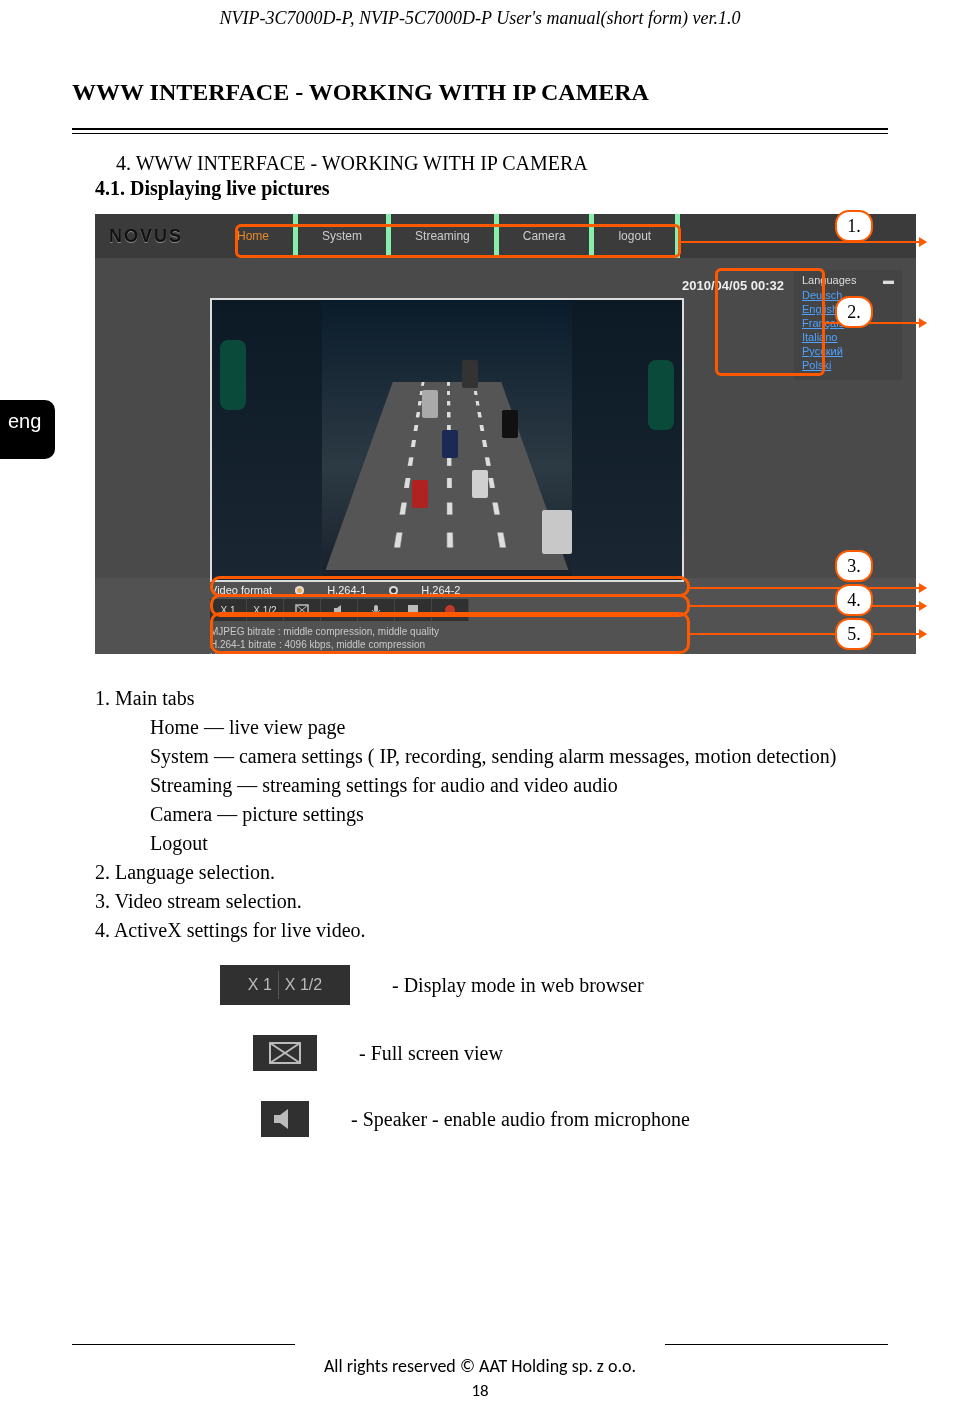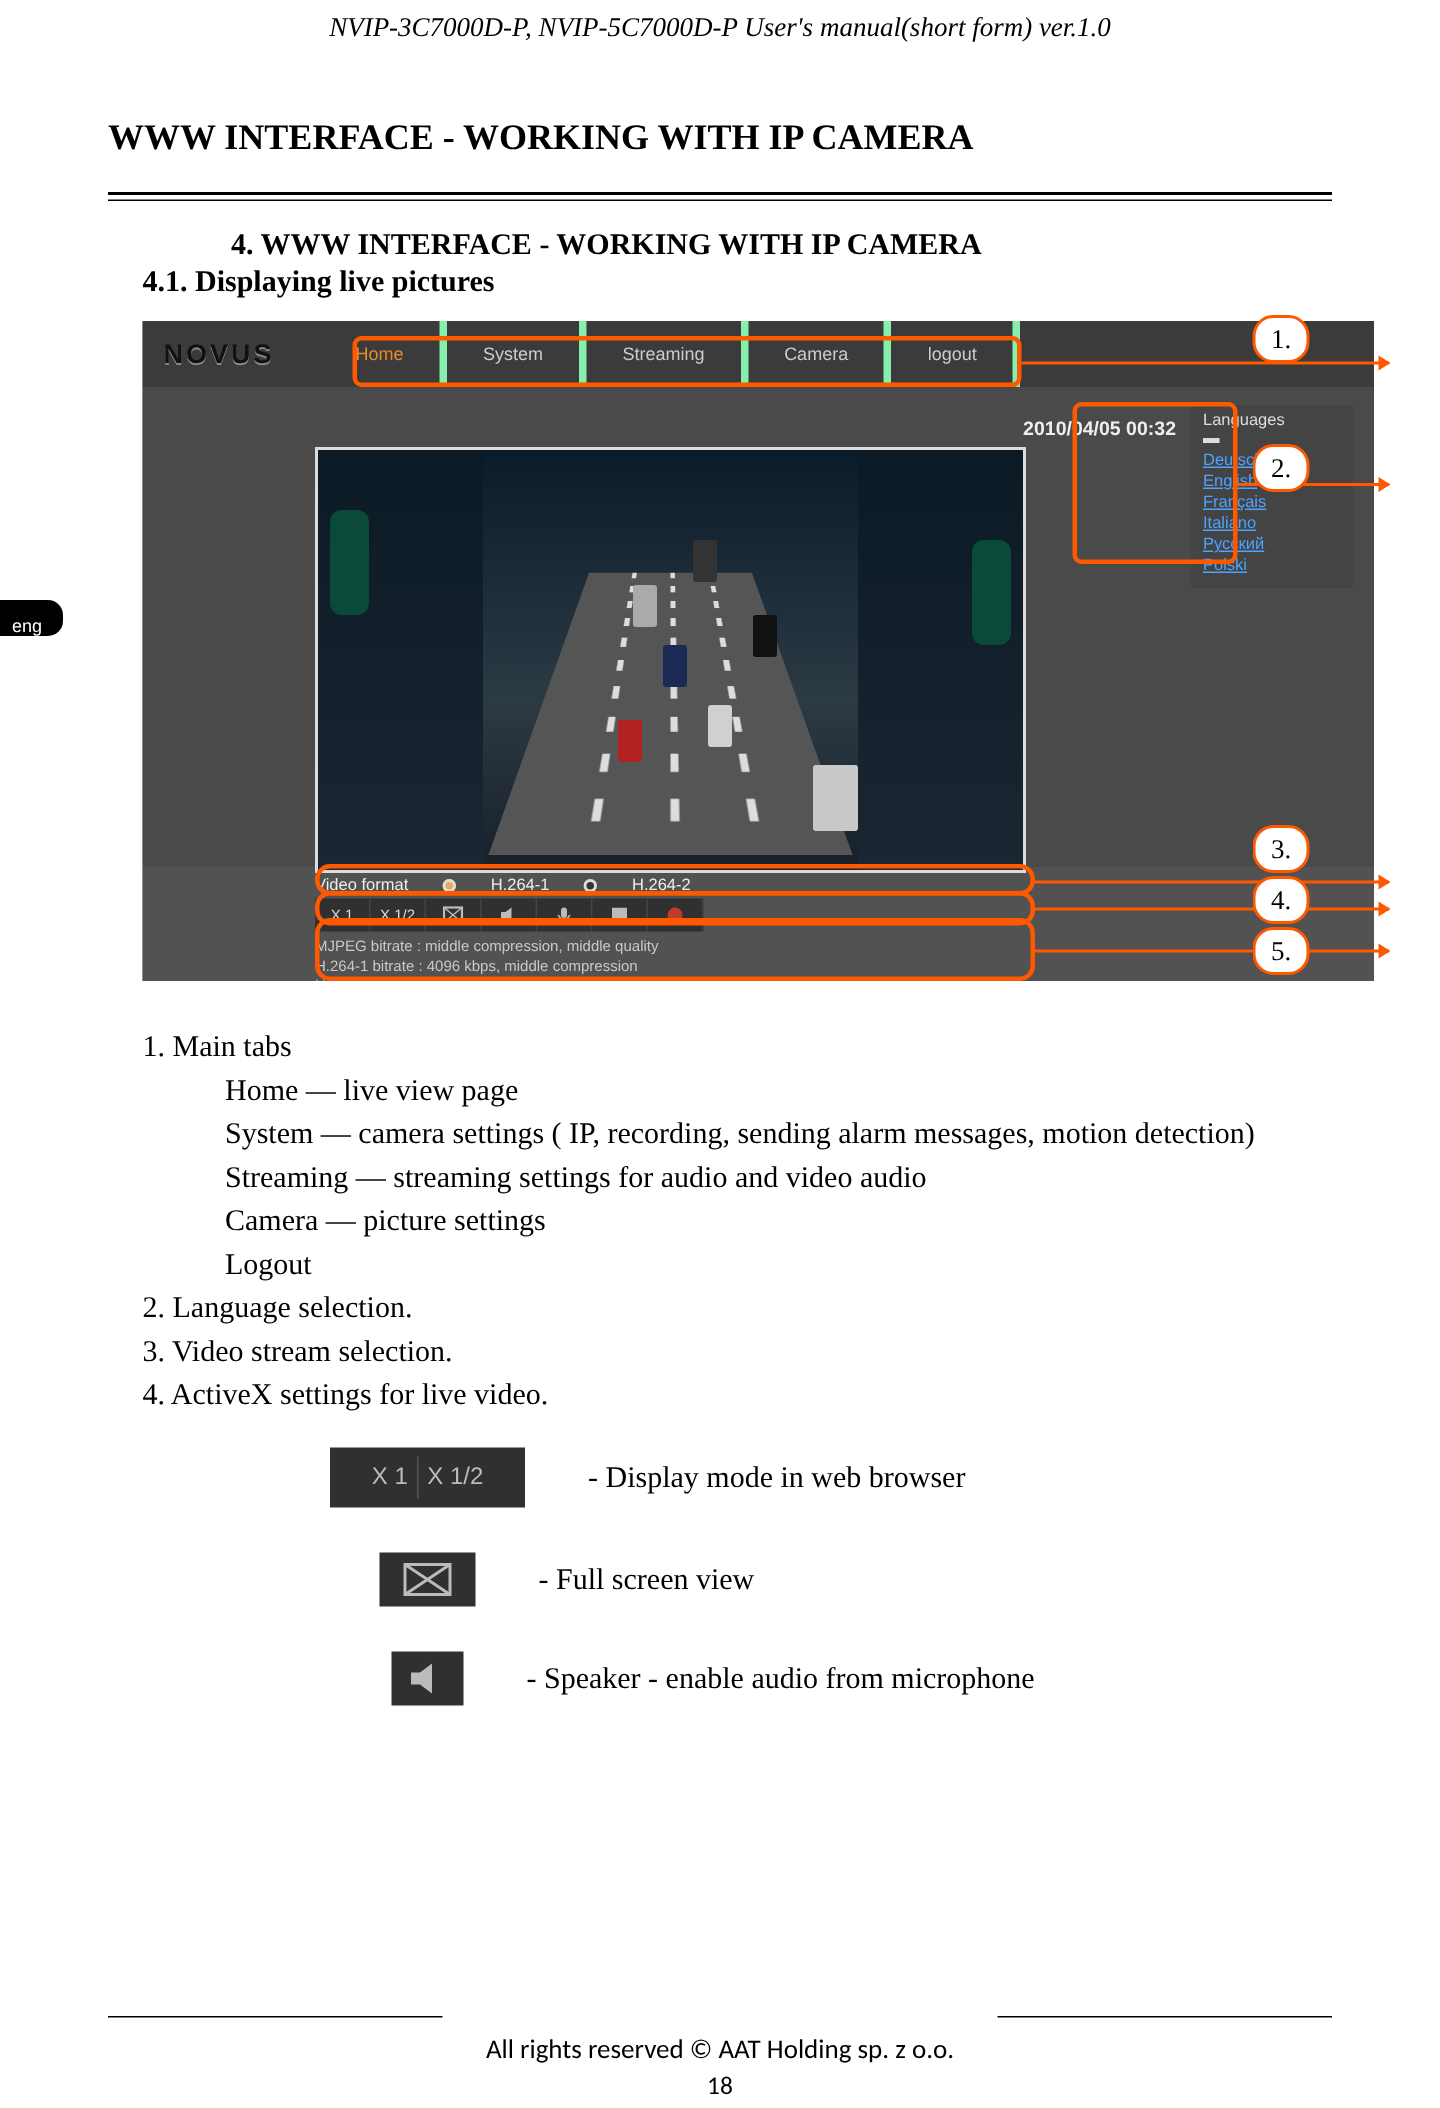--- a/index.html
+++ b/index.html
@@ -31,22 +31,21 @@
   .title-rule {
     margin: 0 72px 0 72px;
     border: 0;
     border-top: 2px solid #000;
     border-bottom: 1px solid #000;
     height: 3px;
   }
   .subhead {
     padding: 18px 0 0 116px;
     font-size: 20px;
-    font-weight: bold;
-    margin-left: 38px;
+    font-weight: normal;
   }
   .subhead2 {
     padding: 2px 0 14px 95px;
     font-size: 20px;
     font-weight: bold;
   }
   .screenshot-wrap {
     position: relative;
     margin-left: 95px;
     width: 821px;
@@ -113,21 +112,20 @@
     background: #444;
     border-radius: 2px;
     padding: 4px 8px 8px 8px;
   }
   .lang-title {
     color: #ddd;
     font-size: 11px;
     margin-bottom: 2px;
     display: flex;
     justify-content: space-between;
-    flex-direction: column;
   }
   .lang-item {
     color: #4da3ff;
     font-size: 11px;
     text-decoration: underline;
     padding: 1px 0;
   }
   .video-box {
     position: absolute;
     left: 115px;
@@ -206,21 +204,21 @@
     display:flex; align-items:center; justify-content:center;
   }
   .nb1{ left:835px; top:210px;}
   .nb2{ left:835px; top:296px;}
   .nb3{ left:835px; top:550px;}
   .nb4{ left:835px; top:584px;}
   .nb5{ left:835px; top:618px;}
 
   .eng-tab {
     position:absolute; left:0; top:400px; background:#000; color:#fff;
-    font-family:Arial,sans-serif; font-size:12px; padding:10px 14px 0 8px;
+    font-family:Arial,sans-serif; font-size:20px; padding:10px 14px 26px 8px;
     border-top-right-radius:10px; border-bottom-right-radius:10px;
   }
 
   .body-text {
     padding: 30px 72px 0 95px;
     font-size: 20px;
     line-height: 1.45;
   }
   .indent { padding-left: 55px; }
 

